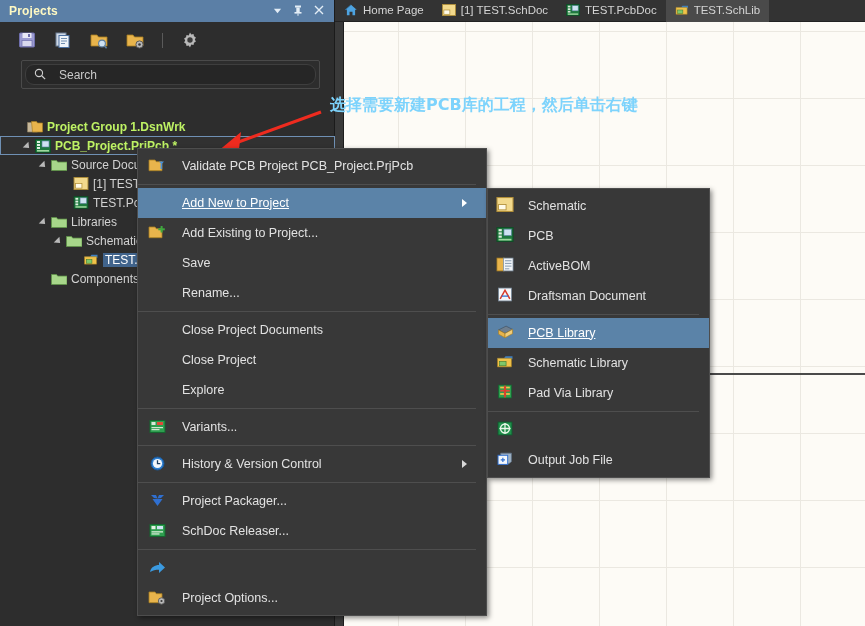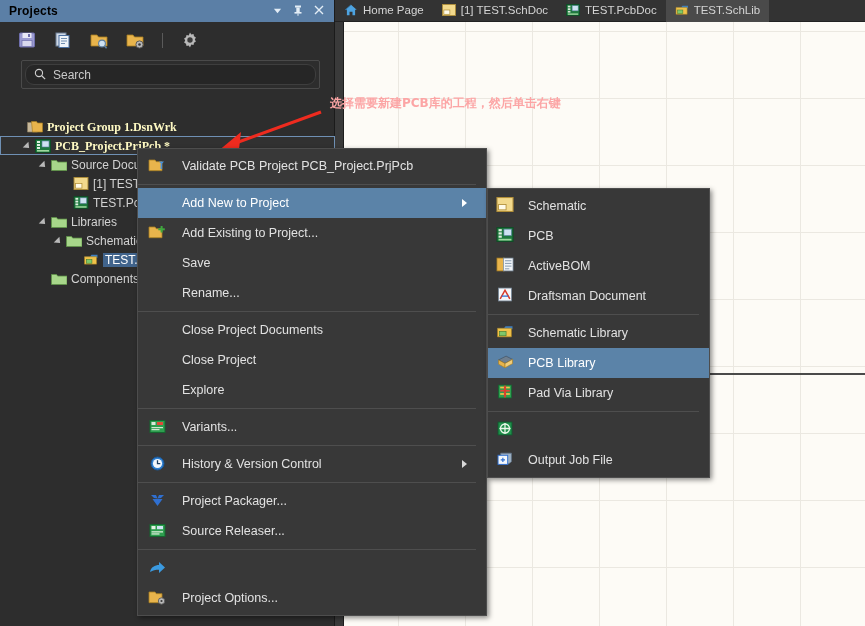--- a/index.html
+++ b/index.html
@@ -58,21 +58,21 @@
   .panel {
     position: absolute; left: 0; top: 0;
     width: 335px; height: 626px;
     background: #2d2d2d;
     border-right: 1px solid #1b1b1b;
   }
   .panel-title {
     height: 22px; background: #5b7fa6;
     display: flex; align-items: center;
     padding: 0 7px 0 9px;
-    color: #000000; font-size: 12px; font-weight: bold;
+    color: #fef9c3; font-size: 12px; font-weight: bold;
   }
   .panel-title .ttl { flex: 1; letter-spacing: .2px; }
   .title-btns { display: flex; align-items: center; gap: 11px; padding-right: 3px; }
   .title-btn { color: #dfe9f2; font-size: 11px; line-height: 1; cursor: default; }
 
   .panel-toolbar {
     height: 36px; display: flex; align-items: center;
     padding-left: 17px; gap: 16px;
     background: #2d2d2d;
   }
@@ -81,21 +81,21 @@
 
   .search-wrap {
     margin: 2px 14px 0 21px;
     background: #2d2d2d;
     border: 1px solid #4a4a4a;
     border-radius: 2px; padding: 3px;
   }
   .search-box {
     height: 21px; background: #262626;
     border: 1px solid #3e3e3e; border-radius: 9px;
-    display: flex; align-items: center; gap: 7px; padding: 0 8px;
+    display: flex; align-items: center; gap: 13px; padding: 0 8px;
   }
   .search-text { color: #c9c9c9; font-size: 12px; }
 
   .tree { position: absolute; left: 0; top: 112px; width: 335px; padding-top: 5px; }
   .node {
     position: relative; height: 19px;
     display: flex; align-items: center;
     color: #d2d2d2; font-size: 12px; white-space: nowrap;
   }
   .node .arrow {
@@ -103,21 +103,21 @@
     position: relative;
   }
   .node .arrow.open::after {
     content: ""; position: absolute; left: 1px; top: 1px;
     border-left: 5px solid #b9b9b9;
     border-top: 4px solid transparent; border-bottom: 4px solid transparent;
     transform: rotate(45deg); transform-origin: 40% 50%;
   }
   .node .ico { width: 16px; height: 14px; margin-right: 4px; flex: none; }
   .node .lbl { line-height: 1; }
-  .node.bold .lbl { font-weight: bold; color: #fef9c3; font-family: Liberation Serif, serif; }
+  .node.bold .lbl { font-weight: bold; color: #bef264; }
   .node.focusbox {
     outline: 1px solid #6f90b4; outline-offset: -1px;
     background: #313131;
   }
   .node .lbl.selhl { background: #41648c; color: #ffffff; padding: 1px 2px; }
 
   
   .menu {
     position: absolute; background: #383838;
     border: 1px solid #4d4d4d;
@@ -129,33 +129,33 @@
   .menu-sub  { left: 487px; top: 188px; width: 223px; }
   .mi {
     position: relative; display: flex; align-items: center;
     height: 30px; padding: 0 19px 0 0;
     color: #e2e2e2; font-size: 12.5px; white-space: nowrap; cursor: default;
   }
   .menu-sub .mi { height: 30px; }
   .mi .mi-ico { width: 22px; height: 18px; margin: 0 12px 0 10px; flex: none; }
   .menu-sub .mi .mi-ico { margin: 0 10px 0 8px; }
   .mi .mi-lbl { flex: 1; line-height: 1; }
-  .mi.sel { background: #5b83a8; color: #ffffff; }
+  .mi.sel { background: #5b83a8; color: #ffffff; text-decoration: underline; }
   .mi .sub-arrow {
     width: 0; height: 0; margin-left: 8px;
     border-left: 5px solid #d8d8d8;
     border-top: 4px solid transparent; border-bottom: 4px solid transparent;
   }
   .mi.sel .sub-arrow { border-left-color: #ffffff; }
   .msep { height: 1px; background: #4e4e4e; margin: 3px 10px 3px 0; }
 
   
   .annot {
     position: absolute; left: 330px; top: 95px;
-    color: #fca5a5; font-size: 12px; font-weight: 600;
+    color: #7dd3fc; font-size: 16px; font-weight: 600;
     font-family: "DejaVu Sans", sans-serif;
     white-space: nowrap; z-index: 30; text-align: center;
   }
   .arrow-svg { position: absolute; left: 195px; top: 108px; z-index: 30; }
 </style>
 </head>
 <body>
 
 <div id="root">
 
@@ -507,21 +507,21 @@
     <div class="mi">
       <span class="mi-ico">
         <svg width="20" height="17" viewBox="0 0 20 17">
             <rect x="2" y="2.5" width="15" height="12" fill="#2e9e4f" stroke="#14662f"></rect>
             <rect x="3.5" y="4" width="4" height="3.2" fill="#e3f0e3"></rect>
             <rect x="9" y="4" width="6" height="3.2" fill="#cfe2f2"></rect>
             <rect x="3.5" y="9.2" width="11.5" height="1.3" fill="#d7ecd7"></rect>
             <rect x="3.5" y="11.3" width="8" height="1.3" fill="#d7ecd7"></rect>
           </svg>
       </span>
-      <span class="mi-lbl">Source Releaser...</span>
+      <span class="mi-lbl">SchDoc Releaser...</span>
     </div>
 
     <div class="msep"></div>
 
     <div class="mi">
       <span class="mi-ico">
         <svg width="20" height="17" viewBox="0 0 20 17">
             <path d="M2 13c1-5 5-7 9-7V3l6 5.5L11 14v-3.2c-3.4 0-6.4.6-9 2.2z" fill="#3b9ae0"></path>
           </svg>
       </span>
@@ -585,40 +585,40 @@
             <rect x="2" y="1" width="12" height="12" fill="#f4f7fa" stroke="#7a8c9e" stroke-width="0.7"></rect>
             <path d="M3.5 11 L8 3 L12.5 11" fill="none" stroke="#d83a2a" stroke-width="1.4"></path>
             <path d="M5 8.5h6" stroke="#2f6fd0" stroke-width="1.2"></path>
           </svg>
       </span>
       <span class="mi-lbl">Draftsman Document</span>
     </div>
 
     <div class="msep"></div>
 
+    <div class="mi sel">
+      <span class="mi-ico">
+        <svg width="18" height="15" viewBox="0 0 16 14">
+            <path d="M2 5.5 L9 2 L15 5 L8 8.8z" fill="#6f7f8f" stroke="#3f4f5f" stroke-width="0.6"></path>
+            <path d="M2 5.5 v4 L8 12.8 V8.8z" fill="#e8b44c" stroke="#a87f22" stroke-width="0.6"></path>
+            <path d="M15 5 v4 L8 12.8 V8.8z" fill="#f0cd7a" stroke="#a87f22" stroke-width="0.6"></path>
+          </svg>
+      </span>
+      <span class="mi-lbl">PCB Library</span>
+    </div>
+
     <div class="mi">
       <span class="mi-ico">
         <svg width="18" height="15" viewBox="0 0 16 14">
             <path d="M1 4h6l1.5-2H15v3H1z" fill="#3f7fc0"></path>
             <path d="M1 4h13v8H1z" fill="#f0c24a" stroke="#a8801f" stroke-width="0.6"></path>
             <rect x="3" y="7" width="6" height="4" fill="#7ec86a" stroke="#3f7a32" stroke-width="0.6"></rect>
           </svg>
       </span>
       <span class="mi-lbl">Schematic Library</span>
-    </div>
-
-    <div class="mi sel">
-      <span class="mi-ico">
-        <svg width="18" height="15" viewBox="0 0 16 14">
-            <path d="M2 5.5 L9 2 L15 5 L8 8.8z" fill="#6f7f8f" stroke="#3f4f5f" stroke-width="0.6"></path>
-            <path d="M2 5.5 v4 L8 12.8 V8.8z" fill="#e8b44c" stroke="#a87f22" stroke-width="0.6"></path>
-            <path d="M15 5 v4 L8 12.8 V8.8z" fill="#f0cd7a" stroke="#a87f22" stroke-width="0.6"></path>
-          </svg>
-      </span>
-      <span class="mi-lbl">PCB Library</span>
     </div>
 
     <div class="mi">
       <span class="mi-ico">
         <svg width="18" height="15" viewBox="0 0 16 14">
             <rect x="2" y="1" width="12" height="12" fill="#2e9e4f" stroke="#14662f" stroke-width="0.7"></rect>
             <rect x="3.5" y="2.5" width="9" height="1.6" fill="#f0c24a"></rect>
             <rect x="3.5" y="5.5" width="9" height="1.6" fill="#e04a3a"></rect>
             <rect x="3.5" y="8.5" width="9" height="1.6" fill="#f0c24a"></rect>
             <rect x="7" y="1.5" width="2" height="11" fill="#d8402f"></rect>

